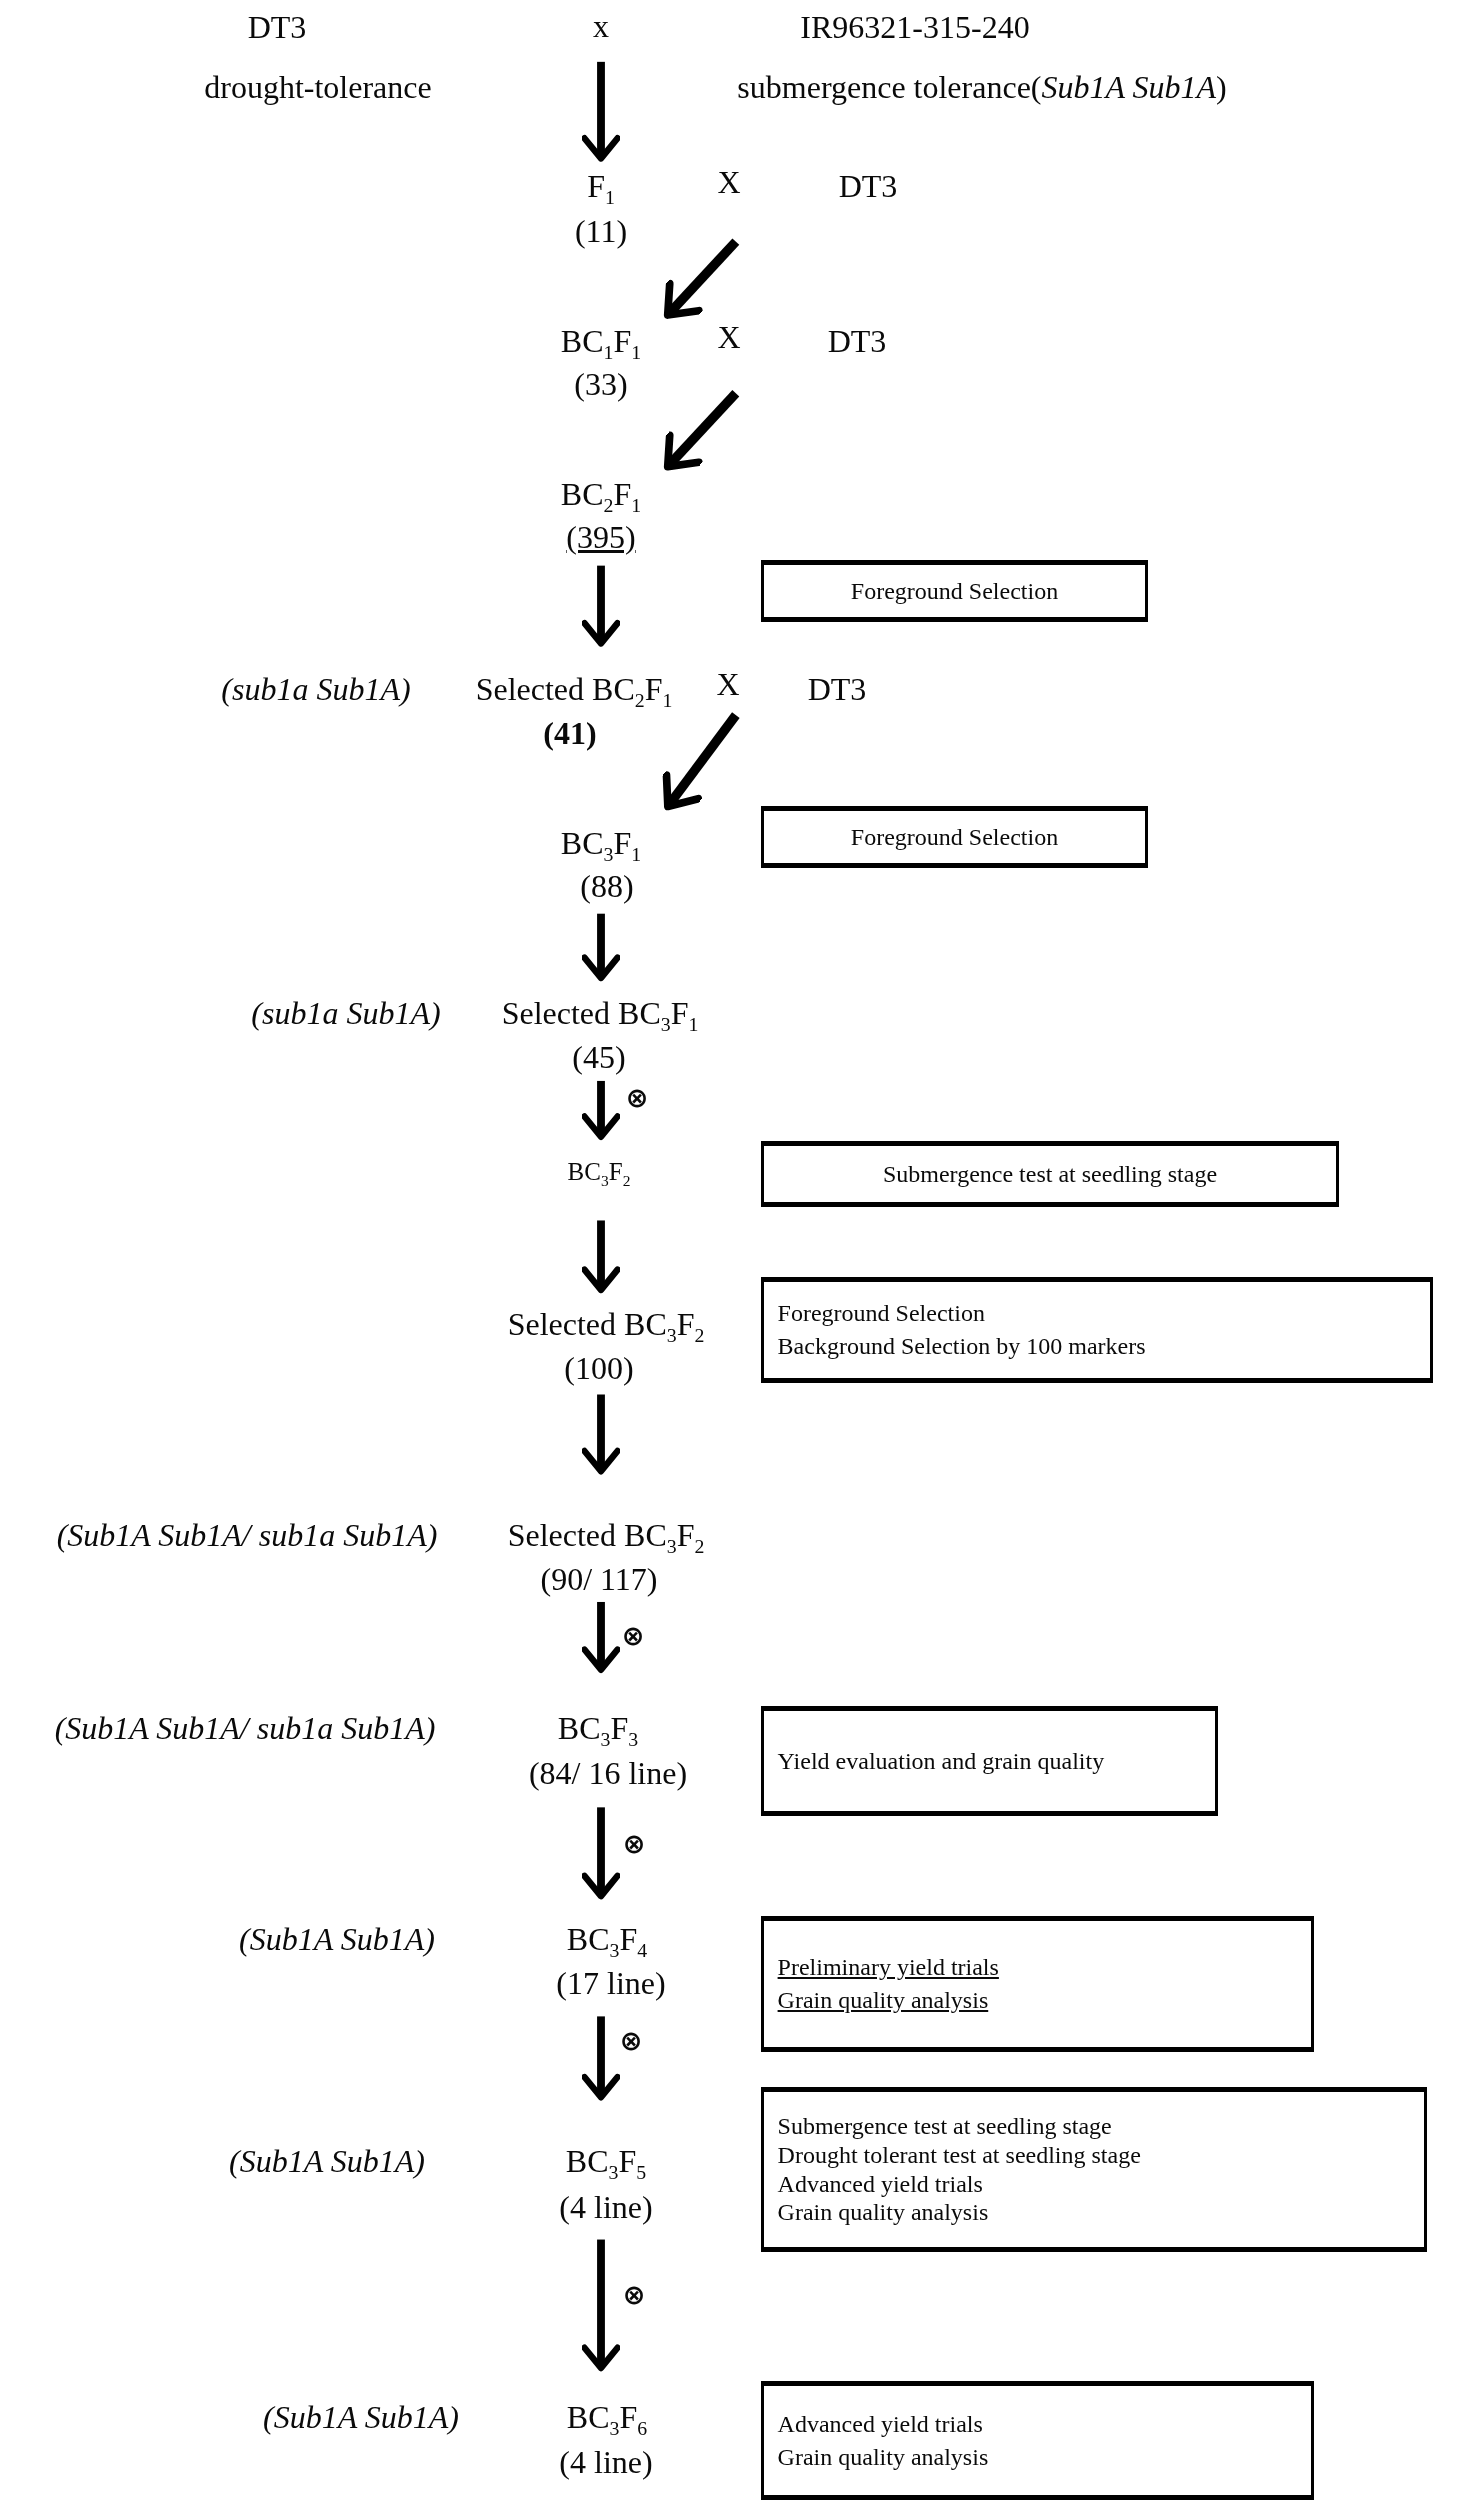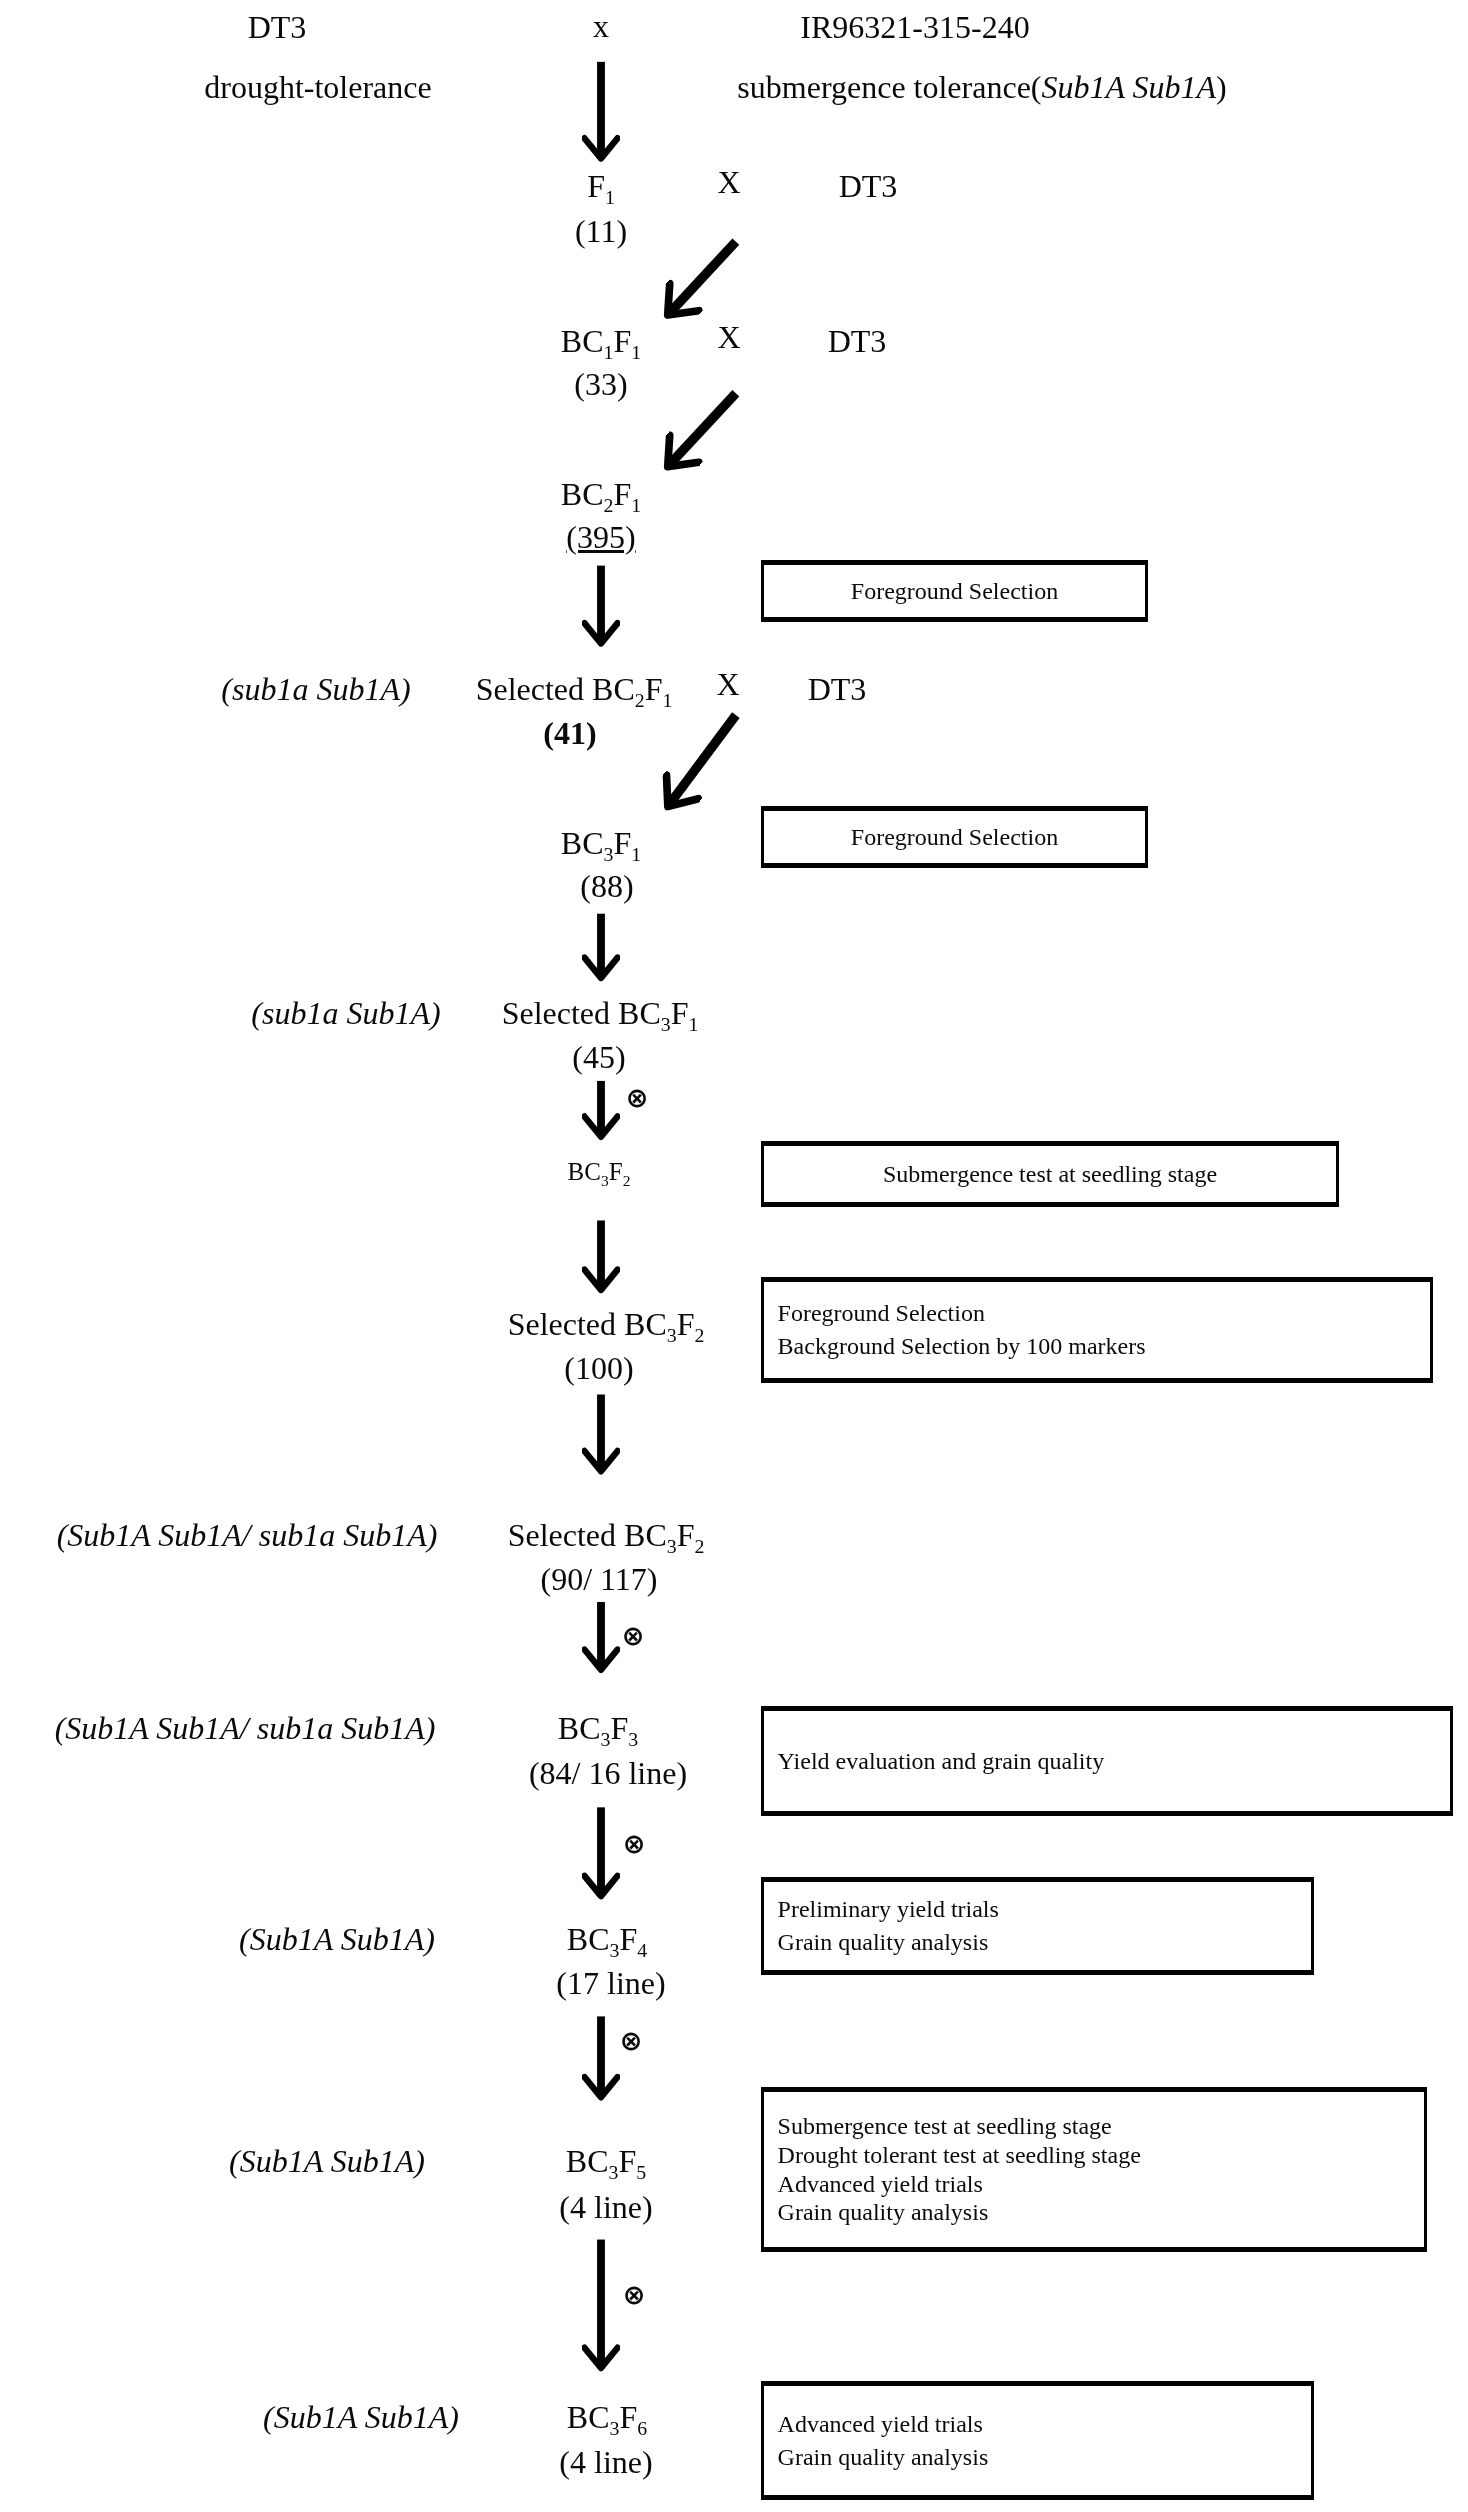--- a/index.html
+++ b/index.html
@@ -156,31 +156,31 @@
   <div class="txt genotype" style="left:247px; top:1517px;">(Sub1A Sub1A/ sub1a Sub1A)</div>
   <div class="txt" style="left:606px; top:1517px;"><span>Selected BC</span><sub>3</sub><span>F</span><sub>2</sub></div>
   <div class="txt" style="left:599px; top:1561px;">(90/ 117)</div>
 
   <div class="self" style="left:633px; top:1635px;">⊗</div>
 
   <div class="txt genotype" style="left:245px; top:1710px;">(Sub1A Sub1A/ sub1a Sub1A)</div>
   <div class="txt" style="left:598px; top:1710px;"><span>BC</span><sub>3</sub><span>F</span><sub>3</sub></div>
   <div class="txt" style="left:608px; top:1755px;">(84/ 16 line)</div>
 
-  <div class="box" style="left:761px; top:1706px; width:692px; height:110px;">
+  <div class="box" style="left:761px; top:1706px; width:457px; height:110px;">
     <div class="line">Yield evaluation and grain quality</div>
   </div>
 
   <div class="self" style="left:634px; top:1843px;">⊗</div>
 
   <div class="txt genotype" style="left:337px; top:1921px;">(Sub1A Sub1A)</div>
   <div class="txt" style="left:607px; top:1921px;"><span>BC</span><sub>3</sub><span>F</span><sub>4</sub></div>
   <div class="txt" style="left:611px; top:1965px;">(17 line)</div>
 
-  <div class="box" style="left:761px; top:1877px; width:553px; height:98px;">
+  <div class="box" style="left:761px; top:1916px; width:553px; height:136px;text-decoration:underline;">
     <div class="line">Preliminary yield trials</div>
     <div class="line">Grain quality analysis</div>
   </div>
 
   <div class="self" style="left:631px; top:2040px;">⊗</div>
 
   <div class="txt genotype" style="left:327px; top:2143px;">(Sub1A Sub1A)</div>
   <div class="txt" style="left:606px; top:2143px;"><span>BC</span><sub>3</sub><span>F</span><sub>5</sub></div>
   <div class="txt" style="left:606px; top:2189px;">(4 line)</div>
 

